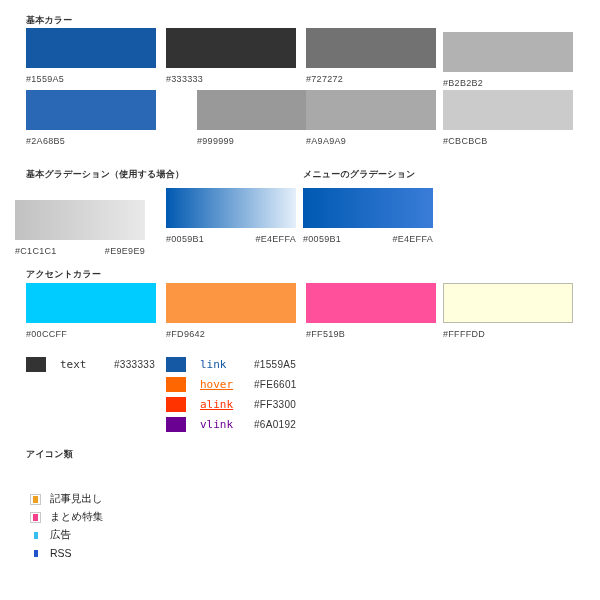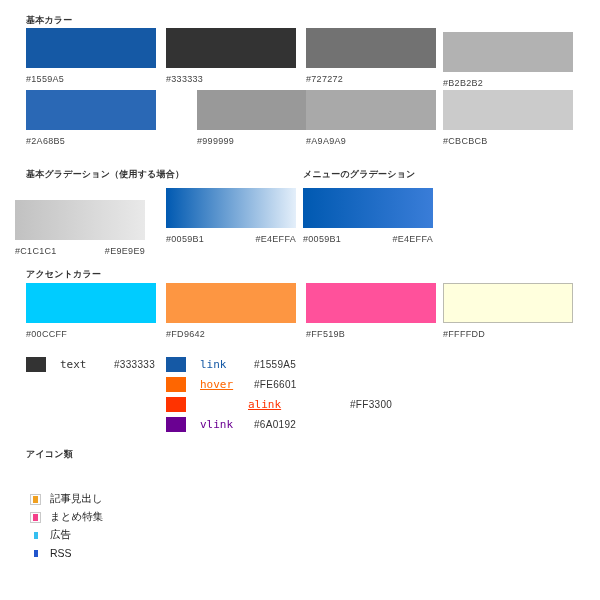--- a/index.html
+++ b/index.html
@@ -228,21 +228,21 @@
   <div class="legend-row" style="left:166px; top:356px;">
     <div class="legend-chip" id="lk0" style="background: rgb(21, 89, 165);"></div>
     <div class="legend-name" id="lkn0" style="color: rgb(21, 89, 165);">link</div>
     <div class="legend-hex">#1559A5</div>
   </div>
   <div class="legend-row" style="left:166px; top:376px;">
     <div class="legend-chip" id="lk1" style="background: rgb(254, 102, 1);"></div>
     <div class="legend-name u" id="lkn1" style="color: rgb(254, 102, 1);">hover</div>
     <div class="legend-hex">#FE6601</div>
   </div>
-  <div class="legend-row" style="left:166px; top:396px;gap:48px;">
+  <div class="legend-row" style="left:166px; top:396px;">
     <div class="legend-chip" id="lk2" style="background: rgb(255, 51, 0);"></div>
     <div class="legend-name u" id="lkn2" style="color: rgb(255, 51, 0);">alink</div>
     <div class="legend-hex">#FF3300</div>
   </div>
   <div class="legend-row" style="left:166px; top:416px;">
     <div class="legend-chip" id="lk3" style="background: rgb(106, 1, 146);"></div>
     <div class="legend-name" id="lkn3" style="color: rgb(106, 1, 146);">vlink</div>
     <div class="legend-hex">#6A0192</div>
   </div>
 

